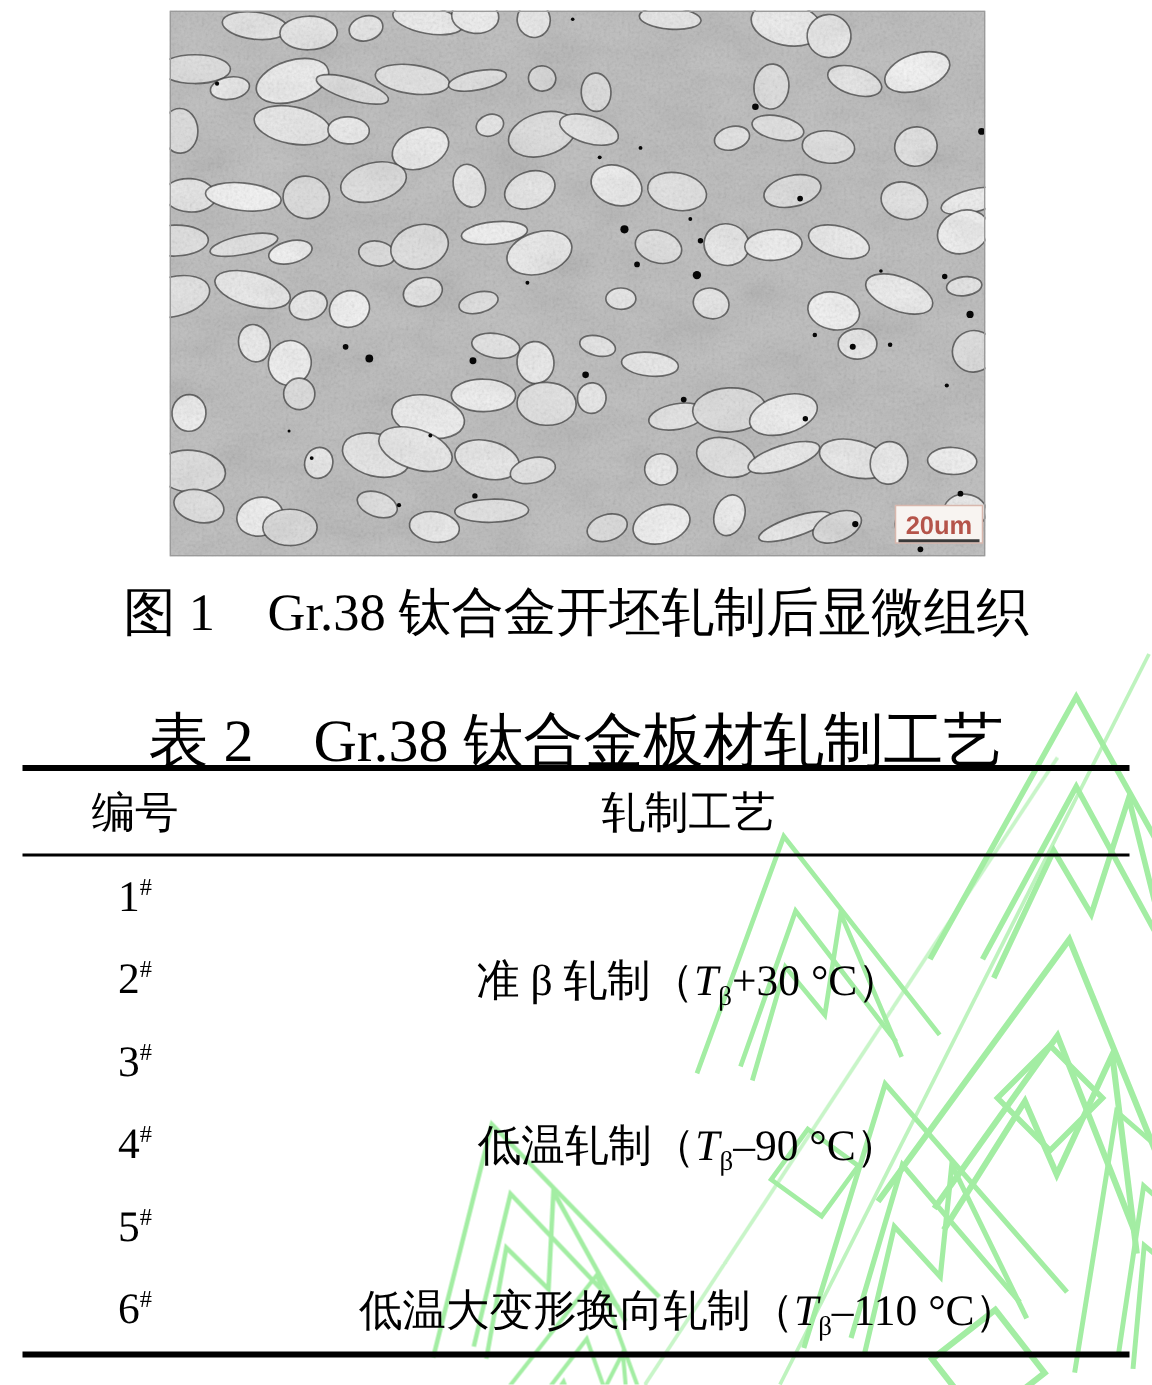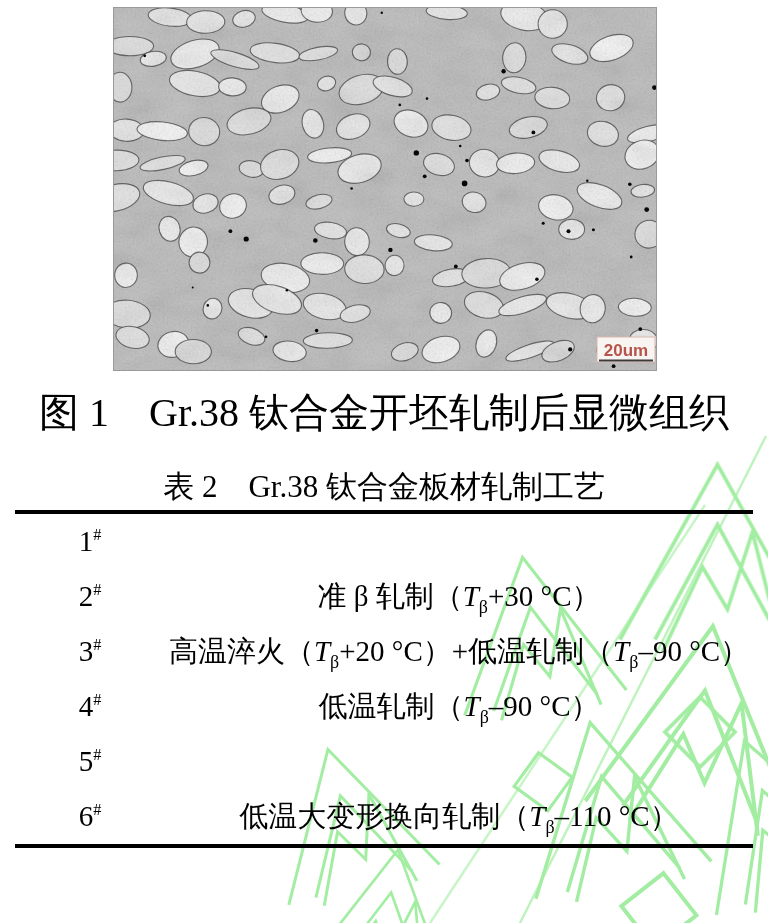--- a/index.html
+++ b/index.html
@@ -7,22 +7,22 @@
     width:768px;height:923px;position:relative;overflow:hidden;
     background:#ffffff;color:#000;
     font-family:"Liberation Serif","DejaVu Serif",serif;
   }
   .layer{position:absolute;z-index:1;}
   
   .watermark{position:absolute;left:0;top:0;z-index:0;color:#8ce98c;}
   
   .micrograph{left:113px;top:7px;width:544px;height:364px;}
   
-  .fig-caption{left:0;top:385px;width:768px;text-align:center;font-size:40px;white-space:nowrap;}
-  .tab-caption{left:0;top:466px;width:768px;text-align:center;font-size:31px;white-space:nowrap;}
+  .fig-caption{left:0;top:385px;width:768px;text-align:center;font-size:35px;white-space:nowrap;}
+  .tab-caption{left:0;top:466px;width:768px;text-align:center;font-size:40px;white-space:nowrap;}
   
   .ptable{left:15px;top:510px;width:738px;border-top:4px solid #000;border-bottom:4px solid #000;background:transparent;}
   .thead{display:flex;align-items:center;height:55px;border-bottom:2px solid #000;font-size:29px;}
   .trow{display:flex;align-items:center;height:55px;font-size:29px;white-space:nowrap;}
   .c1{width:150px;text-align:center;flex:none;}
   .c2{flex:1;text-align:center;}
   sup{font-size:0.56em;line-height:0;}
   sub{font-size:0.62em;line-height:0;}
   .it{font-style:italic;}
 </style>
@@ -216,31 +216,34 @@
     <line x1="486" y1="353.5" x2="540" y2="353.5" stroke="#3a3a3a" stroke-width="2"></line>
   </g>
   <rect x="0.5" y="0.5" width="543" height="363" fill="none" stroke="#9a9a9a" stroke-width="1"></rect>
 </svg>
 
 <div class="layer fig-caption">图 1　Gr.38 钛合金开坯轧制后显微组织</div>
 
 <div class="layer tab-caption">表 2　Gr.38 钛合金板材轧制工艺</div>
 
 <div class="layer ptable">
+  <div class="thead">
+    <div class="c1">编号</div>
+    <div class="c2">轧制工艺</div>
+  </div>
   <div id="tbody">
       <div class="trow">
         <div class="c1">1<sup>#</sup></div>
       </div>
       <div class="trow">
         <div class="c1">2<sup>#</sup></div>
         <div class="c2"><span>准 β 轧制（</span><span class="it">T</span><sub>β</sub><span>+30 °C）</span></div>
       </div>
       <div class="trow">
         <div class="c1">3<sup>#</sup></div>
-        <div class="c2"><span>高温淬火（</span><span class="it">T</span><sub>β</sub><span>+20 °C）+低温轧制（</span><span class="it">T</span><sub>β</sub><span>–90 °C）</span></div>
       </div>
       <div class="trow">
         <div class="c1">4<sup>#</sup></div>
         <div class="c2"><span>低温轧制（</span><span class="it">T</span><sub>β</sub><span>–90 °C）</span></div>
       </div>
       <div class="trow">
         <div class="c1">5<sup>#</sup></div>
       </div>
       <div class="trow">
         <div class="c1">6<sup>#</sup></div>

